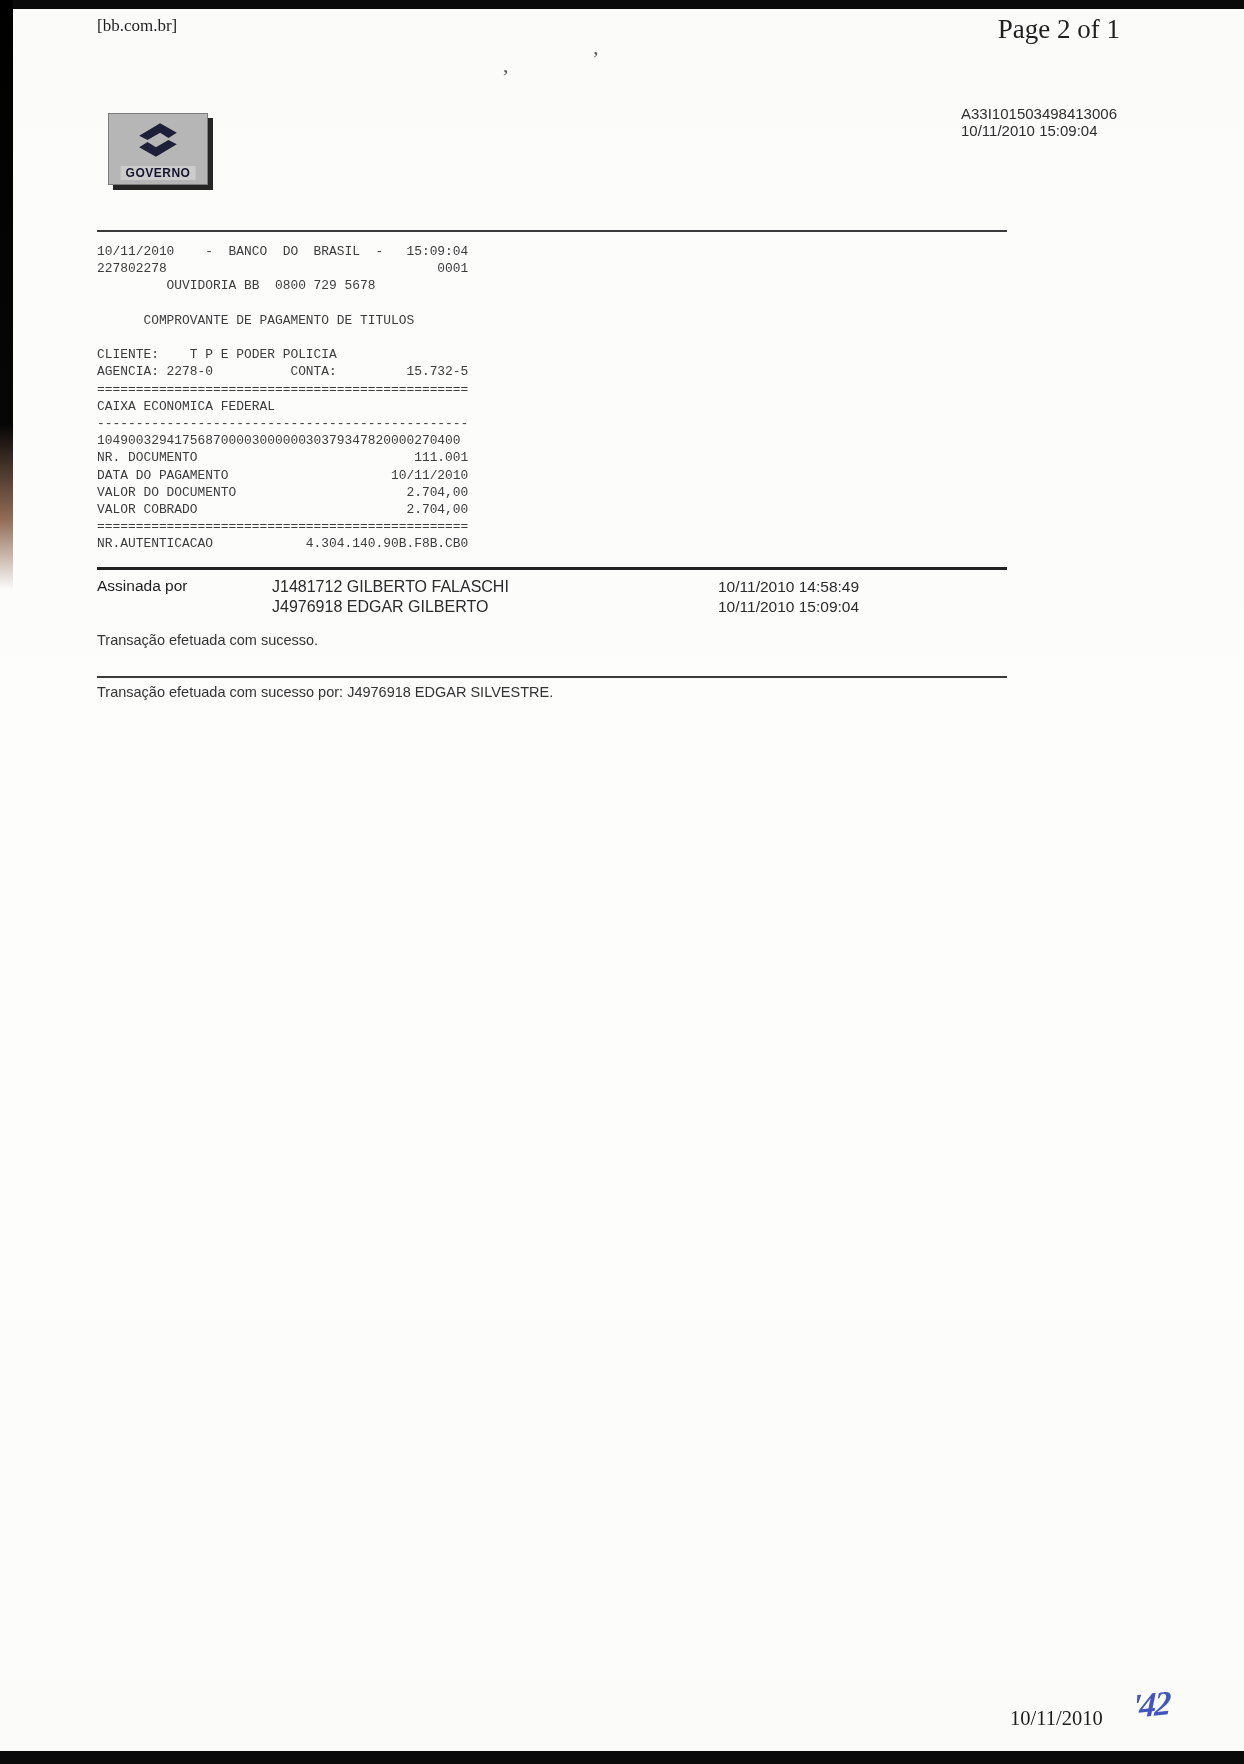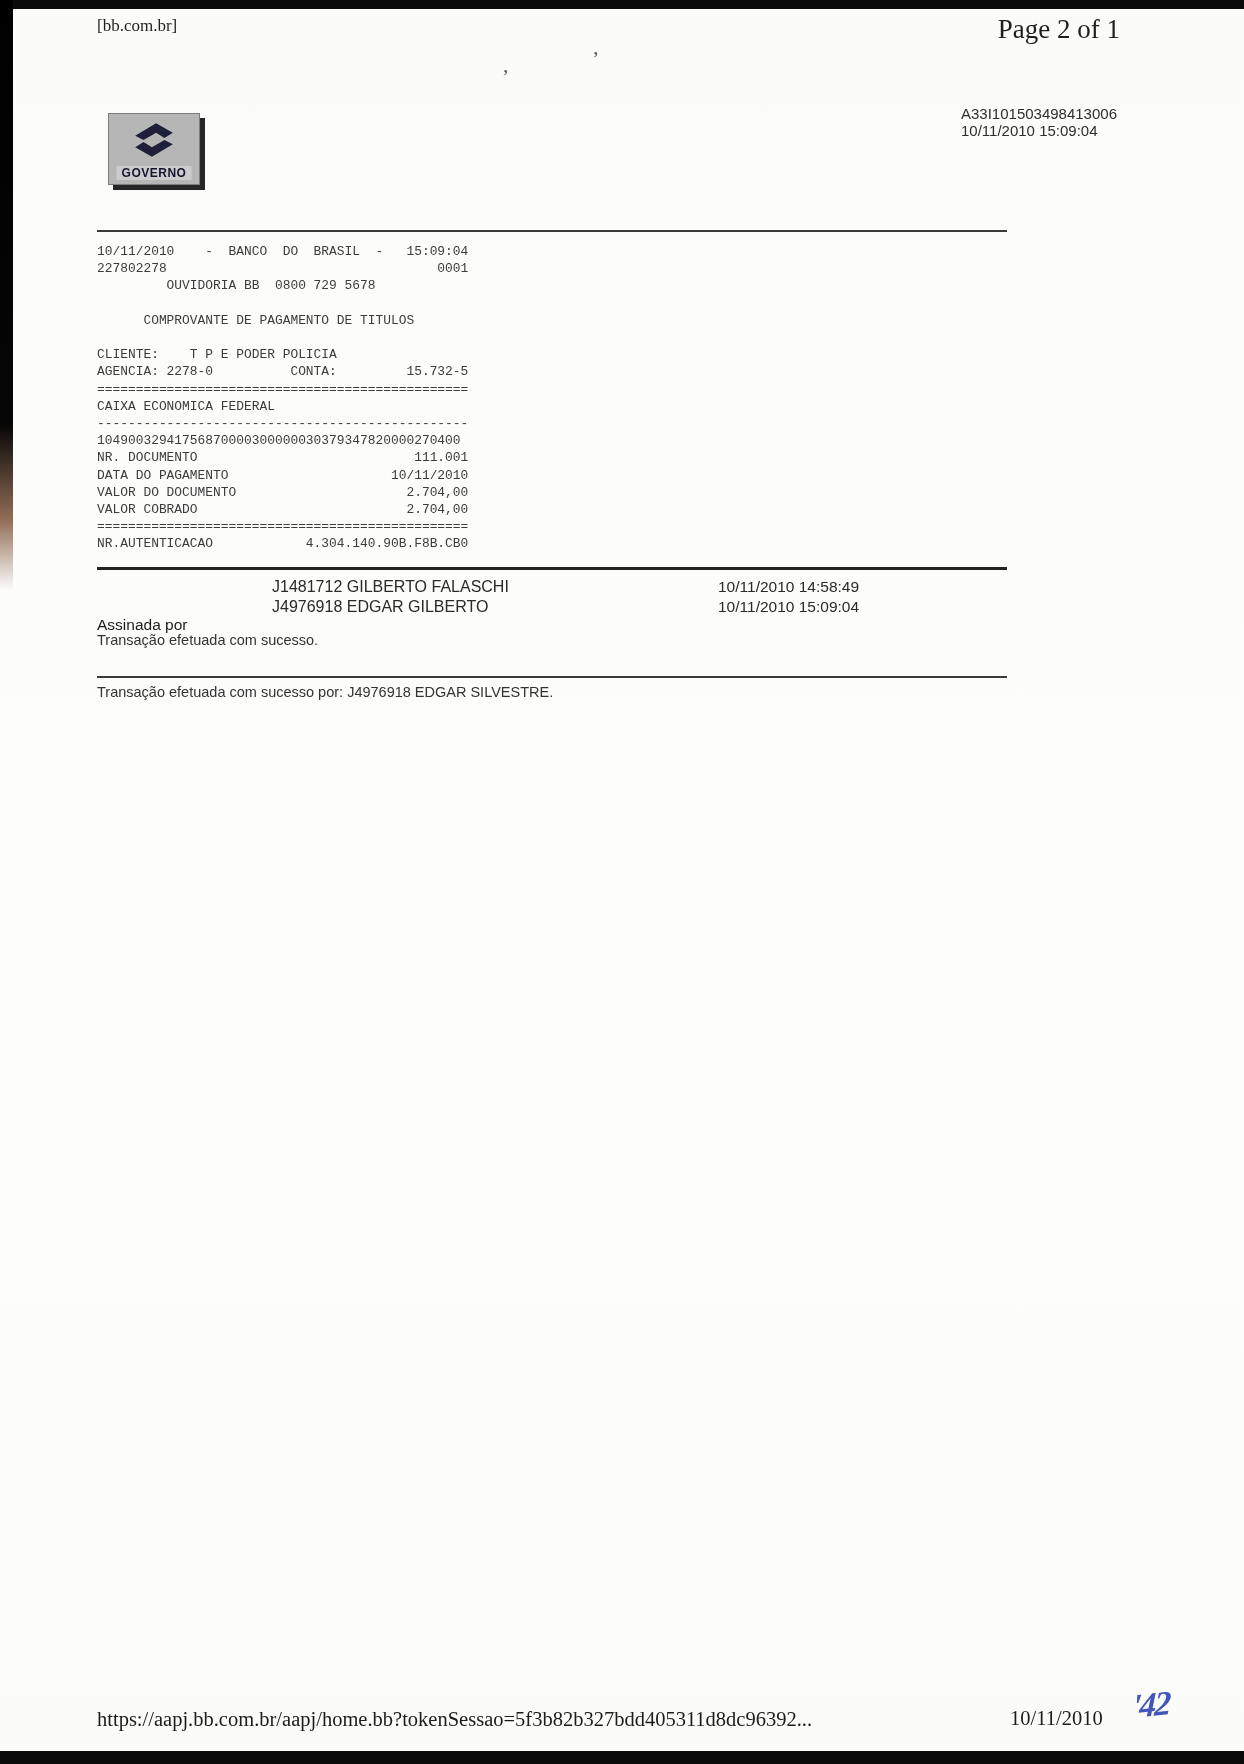--- a/index.html
+++ b/index.html
@@ -22,42 +22,42 @@
 
   
   .hdr-left  { position:absolute; left:97px; top:16px; font-family:"Liberation Serif", serif; font-size:17px; color:#1f1f1f; }
   .hdr-right { position:absolute; right:124px; top:14px; font-family:"Liberation Serif", serif; font-size:27px; color:#1f1f1f; }
 
   
   .stamp { position:absolute; right:127px; top:106px; 
            font-size:15px; line-height:16.5px; color:#2e2e2e; }
 
   
-  .logo { position:absolute; left:108px; top:113px; width:92px; height:72px;
+  .logo { position:absolute; left:108px; top:113px; width:100px; height:72px;
           background:#b6b6b6; border:1px solid #7c7c7c;
           box-shadow: 5px 5px 0 #262626; }
   .logo-mark { position:absolute; left:50%; top:7px; transform:translateX(-50%); }
   .logo-caption { position:absolute; left:50%; bottom:4px; transform:translateX(-50%);
                   background:#cccccc; padding:0 5px;
                   font-size:12px; font-weight:bold; letter-spacing:.5px; color:#14142e; white-space:nowrap; }
 
   
   .doc-title { position:absolute; left:97px; top:197px; font-size:19.5px; font-weight:bold; color:#0e0e0e; }
   .rule { position:absolute; left:97px; width:910px; background:#3a3a3a; }
   .rule-1 { top:230px; height:2px; }
   .rule-2 { top:567px; height:3px; background:#222; }
   .rule-3 { top:676px; height:2px; }
 
   
   .receipt { position:absolute; left:97px; top:243px;
              font-family:"Liberation Mono", monospace; font-size:12.9px; line-height:17.2px;
              color:#3c3c3c; white-space:pre; }
 
   
-  .sig-label  { position:absolute; left:97px;  top:577px; font-size:15.5px; color:#1c1c1c;margin-top:39px; }
+  .sig-label  { position:absolute; left:97px;  top:577px; font-size:15.5px; color:#1c1c1c; }
   .sig-names  { position:absolute; left:272px; top:577px; font-size:16px; line-height:19.5px; color:#2a2a2a; }
   .sig-times  { position:absolute; left:718px; top:577px; font-size:15.5px; line-height:19.5px; color:#2a2a2a; }
 
   
   .status-1 { position:absolute; left:97px; top:632px; font-size:14.5px; color:#333; }
   .status-2 { position:absolute; left:97px; top:684px; font-size:14.5px; color:#333;text-align:right; }
 
   
   .footer-url  { position:absolute; left:97px;  top:1708px; font-family:"Liberation Serif", serif; font-size:20.5px; color:#1c1c1c; }
   .footer-date { position:absolute; left:1010px; top:1707px; font-family:Liberation Serif, serif; font-size:20.5px; color:#1c1c1c; }
@@ -122,17 +122,16 @@
   </div>
   <div class="sig-times">
     <div>10/11/2010 14:58:49</div>
     <div>10/11/2010 15:09:04</div>
   </div>
 
   <div class="status-1">Transação efetuada com sucesso.</div>
   <div class="rule rule-3"></div>
   <div class="status-2">Transação efetuada com sucesso por: J4976918 EDGAR SILVESTRE.</div>
 
-  <div class="footer-url">https://aapj.bb.com.br/aapj/home.bb?tokenSessao=5f3b82b327bdd405311d8dc96392...</div>
   <div class="footer-date">10/11/2010</div>
   <div class="footer-hand">'42</div>
 
 </div>
 
 </body></html>

